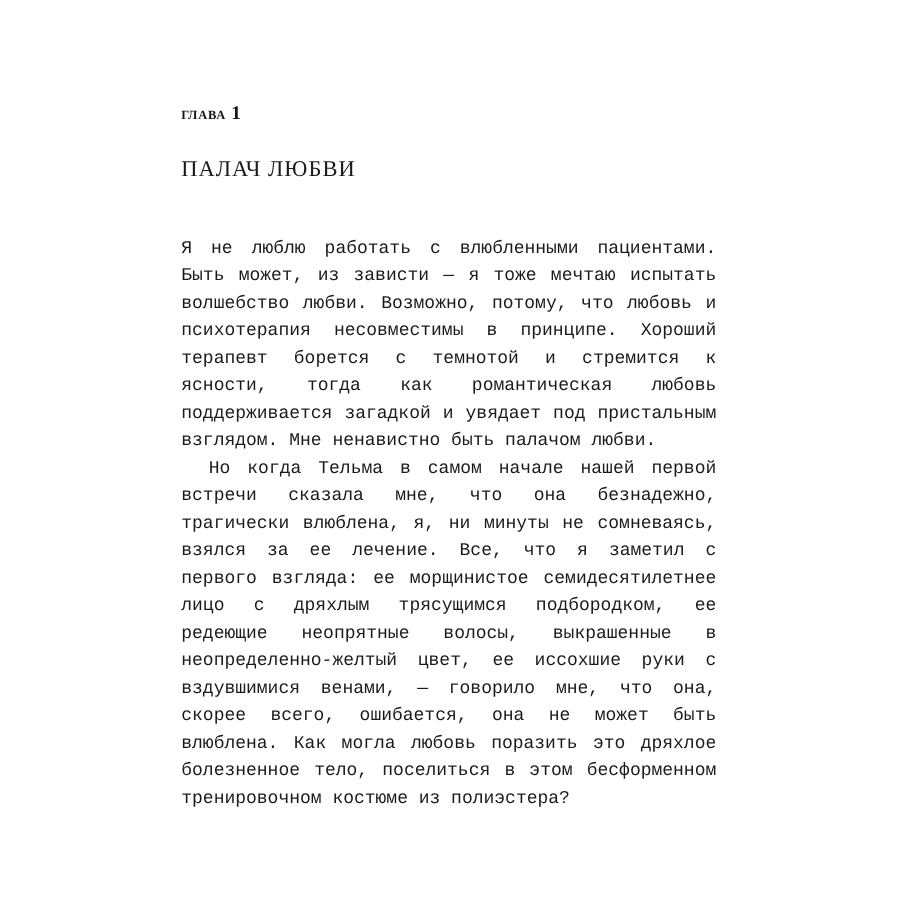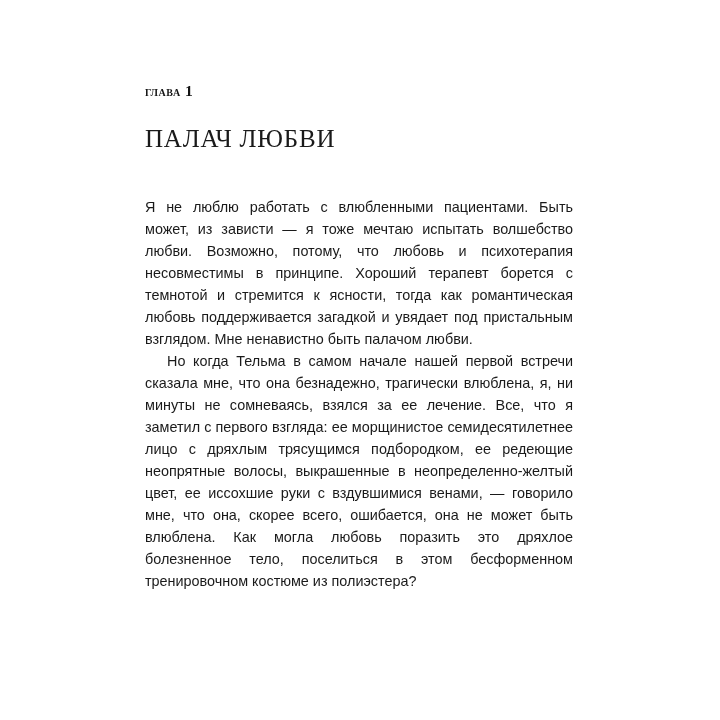--- a/index.html
+++ b/index.html
@@ -47,36 +47,36 @@
     font-variant: normal;
     text-transform: none;
     font-size: 15.5px;
     letter-spacing: 0;
   }
 
   
   .chapter-title {
     font-family: "Liberation Serif", "DejaVu Serif", serif;
     font-weight: normal;
-    font-size: 25px;
+    font-size: 18px;
     letter-spacing: 0.8px;
     color: #1a1a1a;
     line-height: 1.15;
     margin: 25px 0 0 0;
     white-space: nowrap;
   }
 
   
   .body-copy {
     margin-top: 42px;
   }
 
   .body-copy p {
     margin: 0;
-    font-family: Liberation Sans, sans-serif;
+    font-family: Liberation Mono, monospace;
     font-size: 14.4px;
     line-height: 22px;
     text-align: justify;
     text-justify: inter-word;
     color: #1a1a1a;
     hyphens: manual;
     text-indent: 22px;
   }
 
   .body-copy p.first {

